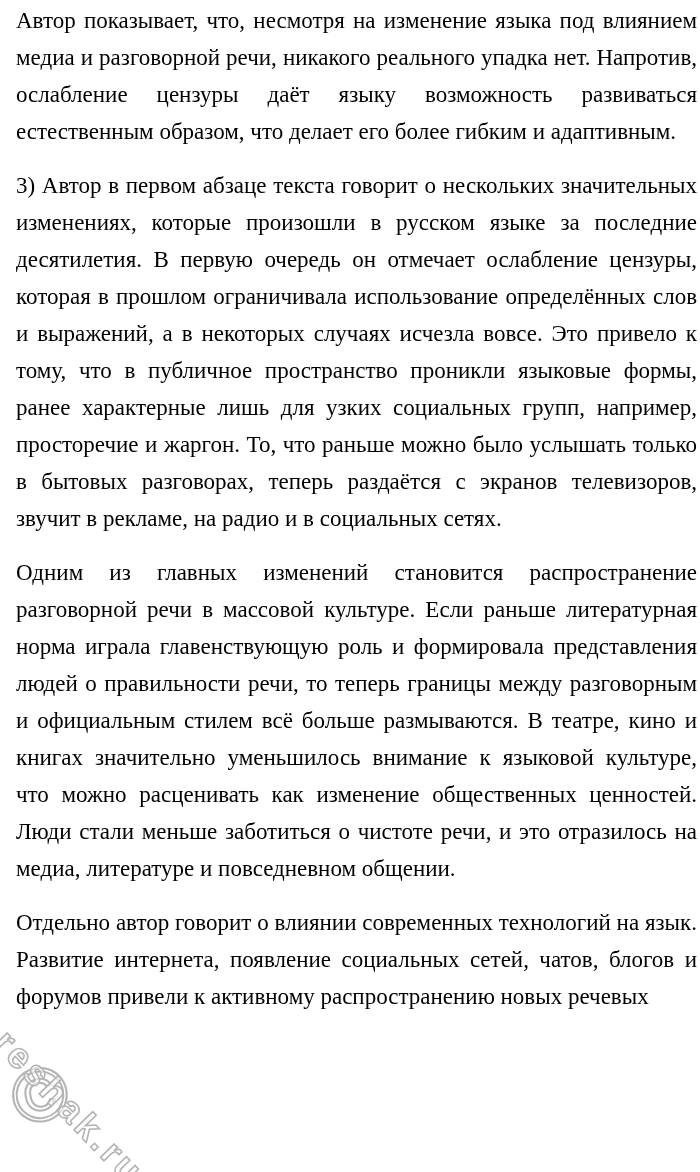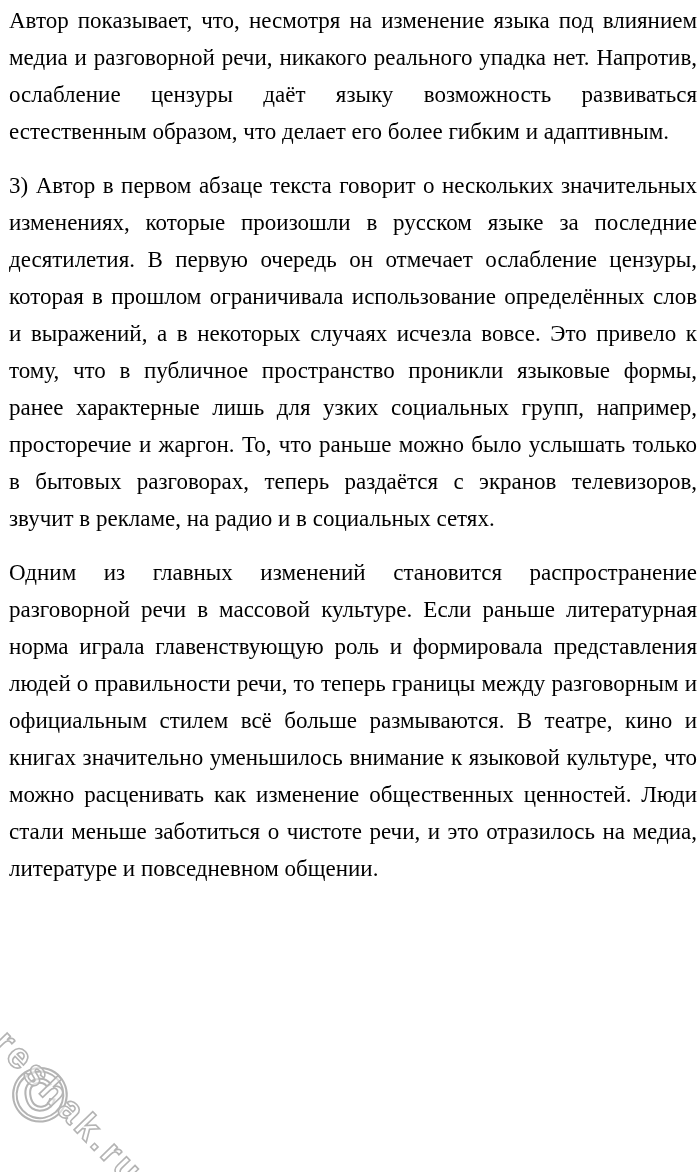--- a/index.html
+++ b/index.html
@@ -19,21 +19,21 @@
     height: 1172px;
     background: #ffffff;
     box-sizing: border-box;
     padding: 2px 3px 0 3px;
     font-family: "Liberation Serif", "DejaVu Serif", serif;
     font-size: 23px;
     line-height: 37px;
     color: #000000;
   }
   .page p {
-    margin: 0 0 17px 6px;
+    margin: 0 0 17px 13px;
     text-align: justify;
     text-align-last: left;
     position: relative;
     z-index: 2;
   }
   
   .watermark {
     position: absolute;
     left: 0;
     top: 1005px;
@@ -74,13 +74,14 @@
 <body>
 
 <div class="page">
   <div class="watermark">
     <span class="wm-copy">©</span>
     <span class="wm-site">reshak.ru</span>
   </div>
   <p>Автор показывает, что, несмотря на изменение языка под влиянием медиа и разговорной речи, никакого реального упадка нет. Напротив, ослабление цензуры даёт языку возможность развиваться естественным образом, что делает его более гибким и адаптивным.</p>
   <p>3) Автор в первом абзаце текста говорит о нескольких значительных изменениях, которые произошли в русском языке за последние десятилетия. В первую очередь он отмечает ослабление цензуры, которая в прошлом ограничивала использование определённых слов и выражений, а в некоторых случаях исчезла вовсе. Это привело к тому, что в публичное пространство проникли языковые формы, ранее характерные лишь для узких социальных групп, например, просторечие и жаргон. То, что раньше можно было услышать только в бытовых разговорах, теперь раздаётся с экранов телевизоров, звучит в рекламе, на радио и в социальных сетях.</p>
   <p>Одним из главных изменений становится распространение разговорной речи в массовой культуре. Если раньше литературная норма играла главенствующую роль и формировала представления людей о правильности речи, то теперь границы между разговорным и официальным стилем всё больше размываются. В театре, кино и книгах значительно уменьшилось внимание к языковой культуре, что можно расценивать как изменение общественных ценностей. Люди стали меньше заботиться о чистоте речи, и это отразилось на медиа, литературе и повседневном общении.</p>
+  <p>Отдельно автор говорит о влиянии современных технологий на язык. Развитие интернета, появление социальных сетей, чатов, блогов и форумов привели к активному распространению новых речевых</p>
 </div>
 
 </body></html>

